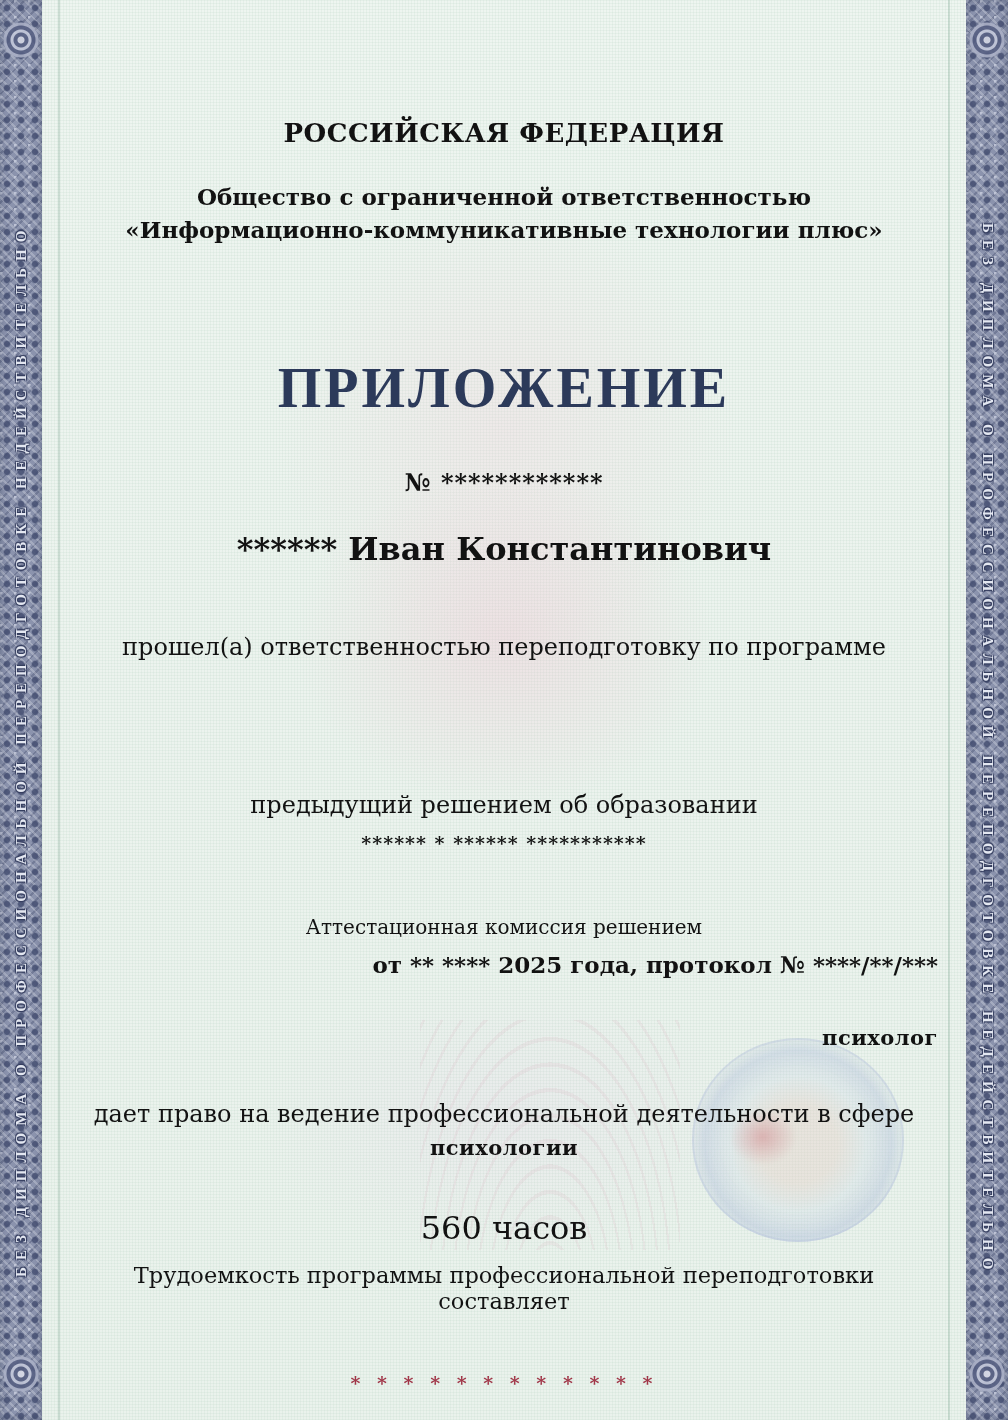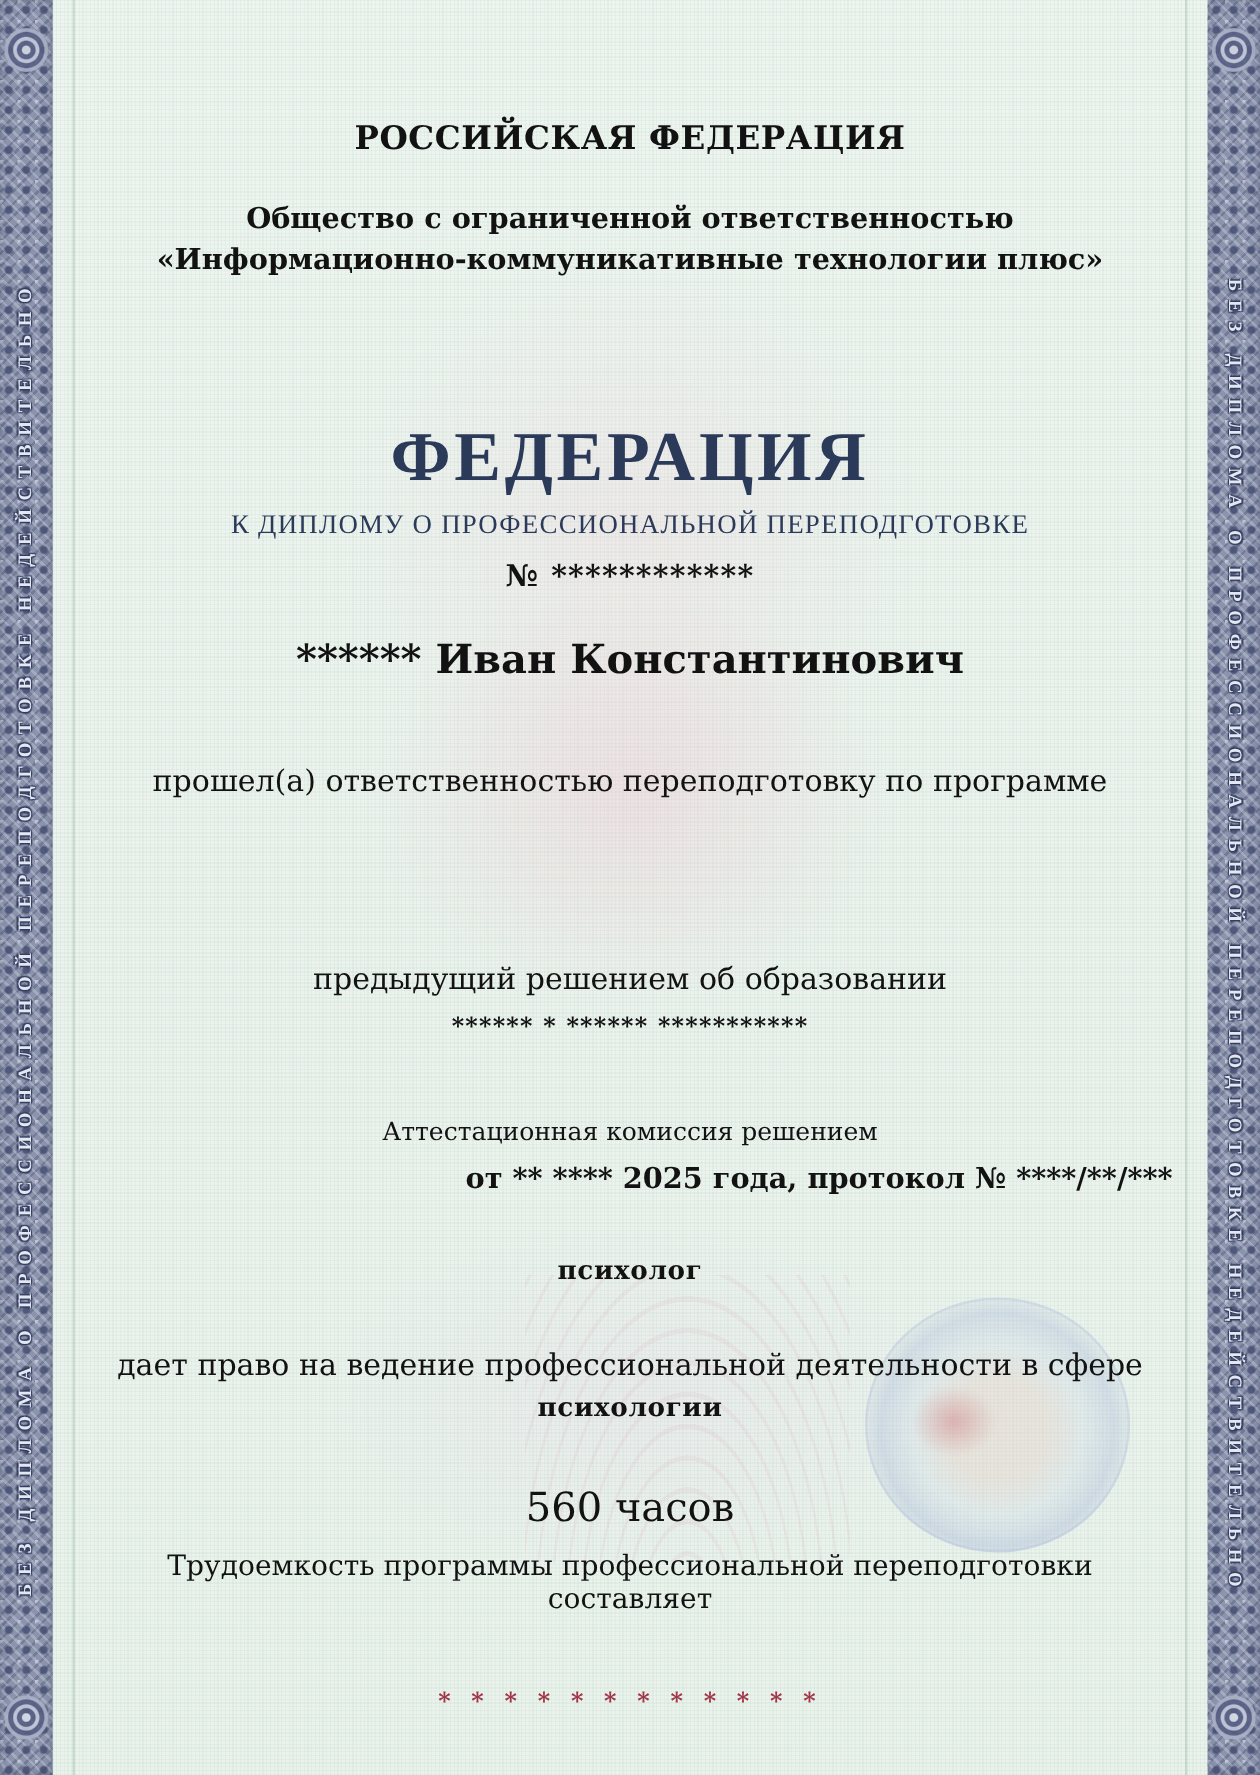--- a/index.html
+++ b/index.html
@@ -76,38 +76,38 @@
     background:radial-gradient(ellipse at center, rgba(196,88,100,.34), rgba(196,88,100,0) 68%);
     filter:blur(1.5px);
   }
   .wave-wm{
     position:absolute;left:420px;top:1020px;width:260px;height:230px;z-index:0;opacity:.5;
     background:repeating-radial-gradient(ellipse at 50% 120%,
       rgba(214,160,178,.25) 0 2px, transparent 2px 12px);
     filter:blur(.5px);
   }
   
-  .line{position:absolute;left:70px;right:70px;text-align:center;color:#121212;z-index:4;}
+  .line{position:absolute;left:70px;right:70px;text-align:center;color:#121212;z-index:4;margin-top:22px;}
   .country   {top:96px;  font-size:26px;font-weight:bold;letter-spacing:.5px;}
   .org1      {top:161px; font-size:23px;font-weight:bold;}
   .org2      {top:194px; font-size:23px;font-weight:bold;}
   .doc-title {top:334px; font-size:56px;font-weight:bold;color:#2c3a5a;
               font-family:"Liberation Serif","DejaVu Serif",serif;letter-spacing:3px;}
   .doc-sub   {top:407px; font-size:21.5px;color:#2c3a5a;letter-spacing:1px;
               font-family:"Liberation Serif","DejaVu Serif",serif;}
   .doc-num   {top:446px; font-size:24px;font-weight:bold;letter-spacing:1px;}
   .holder    {top:508px; font-size:32px;font-weight:bold;}
   .prog-line {top:611px; font-size:24px;}
   .prog-name {top:649px; font-size:23px;font-weight:bold;}
   .prev-lab  {top:769px; font-size:24px;}
   .prev-val  {top:810px; font-size:19px;font-weight:bold;letter-spacing:1px;}
   .comm      {top:893px; font-size:20px;}
   .proto     {top:929px; font-size:23px;font-weight:bold;text-align:right;}
   .qual-lab  {top:969px; font-size:24px;}
-  .qual-val  {top:1003px;font-size:21px;font-weight:bold;letter-spacing:.5px;}
+  .qual-val  {top:1003px;font-size:21px;font-weight:bold;letter-spacing:.5px;text-align:right;}
   .right-line{top:1078px;font-size:24px;}
   .sphere    {top:1113px;font-size:21px;font-weight:bold;letter-spacing:.5px;}
   .workload  {top:1240px;font-size:22.5px;}
   .hours     {top:1187px;font-size:32px;font-weight:normal;}
   .footer-ast{top:1350px;font-size:19px;font-weight:bold;color:#a03648;letter-spacing:5px;}
 </style>
 </head>
 <body>
 
 <div class="page">
@@ -128,22 +128,21 @@
   <div class="border-strip right">
     <div class="rosette top"></div>
     <div class="side-text">БЕЗ ДИПЛОМА О ПРОФЕССИОНАЛЬНОЙ ПЕРЕПОДГОТОВКЕ НЕДЕЙСТВИТЕЛЬНО</div>
     <div class="rosette bottom"></div>
   </div>
 
   <div class="line country">РОССИЙСКАЯ ФЕДЕРАЦИЯ</div>
   <div class="line org1">Общество с ограниченной ответственностью</div>
   <div class="line org2">«Информационно-коммуникативные технологии плюс»</div>
 
-  <div class="line doc-title">ФЕДЕРАЦИЯ</div>
-  <div class="line doc-sub">К ДИПЛОМУ О ПРОФЕССИОНАЛЬНОЙ ПЕРЕПОДГОТОВКЕ</div>
+  <div class="line doc-title">ПРИЛОЖЕНИЕ</div>
   <div class="line doc-num">№ ************</div>
 
   <div class="line holder">****** Иван Константинович</div>
 
   <div class="line prog-line">прошел(а) ответственностью переподготовку по программе</div>
 
   <div class="line prev-lab">предыдущий решением об образовании</div>
   <div class="line prev-val">****** * ****** ***********</div>
 
   <div class="line comm">Аттестационная комиссия решением</div>

